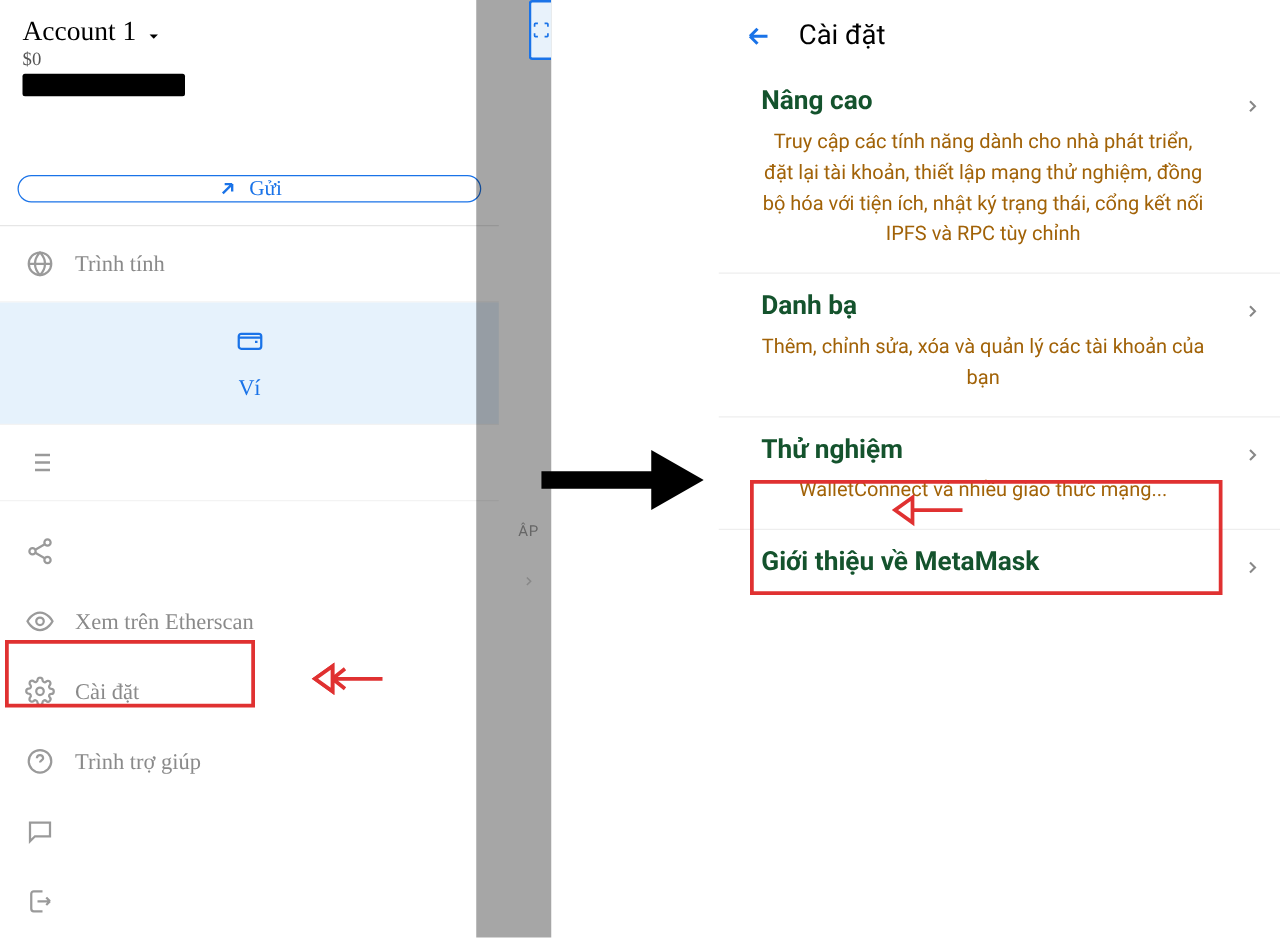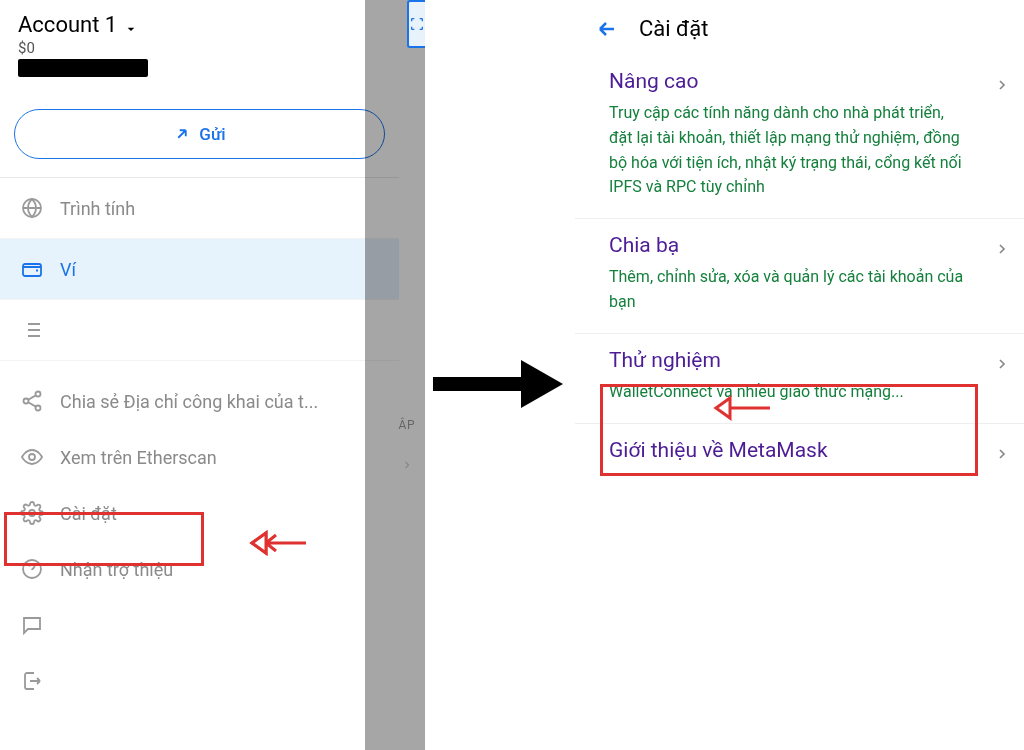--- a/index.html
+++ b/index.html
@@ -17,57 +17,59 @@
     width: 425px;
     height: 100%;
     position: relative;
   }
   .drawer {
     width: 399px;
     height: 100%;
     background: #fff;
     display: flex;
     flex-direction: column;
+    font-family: Liberation Serif, serif;
   }
   .acct {
     padding: 12px 18px 4px 18px;
   }
   .acct-row { display: flex; align-items: center; gap: 6px; font-size: 22px; font-weight: 400; }
   .acct-balance { font-size: 15px; color: #555; margin-top: 2px; }
   .blacked {
     width: 130px; height: 18px; background: #000; margin-top: 2px; border-radius: 2px;
   }
   .btn-row {
     display: flex; gap: 12px; padding: 28px 14px 18px 14px;
   }
   .pill-btn {
     flex:1; border: 1.8px solid #1a73e8; color:#1a73e8; border-radius: 999px;
-    padding: 14px 0; font-size: 17px; font-weight: 500;
+    padding: 0 0; font-size: 17px; font-weight: 500;
     display:flex; align-items:center; justify-content:center; gap:8px;
     background:#fff;
+    margin-top:31px;
   }
   .pill-btn .ic { width:18px; height:18px; display:inline-flex; }
   .drawer-divider { border-top: 1px solid #e6e6e6; }
 
   .menu-item {
     display:flex; align-items:center; gap:16px;
     padding: 18px 20px;
     font-size: 18px; color:#8a8a8a;
     border-bottom: 1px solid #f3f3f3;
   }
   .menu-item.active {
-    background:#e6f2fc; color:#1a73e8;
+    background:#e6f2fc; color:#1a73e8;flex-direction:column;
   }
   .menu-item .ic { width:24px; height:24px; display:inline-flex; color:#9a9a9a; flex-shrink:0; }
   .menu-item.active .ic { color:#1a73e8; }
   .menu-item.tight { border-bottom: none; padding-bottom: 14px; }
   .menu-item-label { flex:1; white-space: nowrap; overflow: hidden; text-overflow: ellipsis; }
 
   .shade {
-    position:absolute; top:0; left:365px; width:60px; height:100%;
+    position:absolute; top:0; left:381px; width:60px; height:100%;
     background: rgba(0,0,0,0.35);
   }
   .shade-inner {
     position:absolute; top:0; right:0; width:18px; height:48px;
     border:2px solid #1a73e8; border-right:none; border-radius: 3px 0 0 3px;
     background:#e8f2fb; display:flex; align-items:center; justify-content:center;
   }
   .shade-text {
     position:absolute; top:418px; right:10px; color:#666; font-size:12px; letter-spacing:.5px;
   }
@@ -98,24 +100,25 @@
   }
   .r-back { color:#1a73e8; width:24px; height:24px; display:inline-flex; }
   .r-title { font-size: 22px; font-weight:400; }
 
   .setting-row {
     padding: 14px 20px 18px 34px;
     border-bottom: 1px solid #eee;
     position: relative;
   }
   .setting-row.last { border-bottom:none; }
-  .setting-title { font-size: 21px; font-weight:400; color:#4c1d95; margin-bottom: 8px; }
+  .setting-title { font-size: 21px; font-weight:700; color:#14532d; margin-bottom: 8px; }
   .setting-desc {
-    font-size: 16px; color:#15803d; line-height: 1.55;
+    font-size: 16px; color:#a16207; line-height: 1.55;
     padding-right: 40px;
+    text-align: center;
   }
   .chev-right {
     position:absolute; right:14px; top:18px; color:#888;
   }
   .red-box-right {
     position:absolute; left:600px; top:384px; width:378px; height:92px;
     border:3px solid #e03131;
   }
   .red-arrow-right {
     position:absolute; left:712px; top:394px;
@@ -185,21 +188,20 @@
 
     <div class="menu-item tight">
       <span class="ic">
         <svg viewBox="0 0 24 24" fill="none" stroke="currentColor" stroke-width="1.8">
             <circle cx="18" cy="5" r="2.5"></circle>
             <circle cx="6" cy="12" r="2.5"></circle>
             <circle cx="18" cy="19" r="2.5"></circle>
             <path d="M8.2 10.8l7.6-4.4M8.2 13.2l7.6 4.4"></path>
           </svg>
       </span>
-      <span class="menu-item-label">Chia sẻ Địa chỉ công khai của t...</span>
     </div>
 
     <div class="menu-item tight">
       <span class="ic">
         <svg viewBox="0 0 24 24" fill="none" stroke="currentColor" stroke-width="1.8">
             <path d="M2 12s3.5-7 10-7 10 7 10 7-3.5 7-10 7-10-7-10-7z"></path>
             <circle cx="12" cy="12" r="3"></circle>
           </svg>
       </span>
       <span class="menu-item-label">Xem trên Etherscan</span>
@@ -215,21 +217,21 @@
       <span class="menu-item-label">Cài đặt</span>
     </div>
 
     <div class="menu-item tight">
       <span class="ic">
         <svg viewBox="0 0 24 24" fill="none" stroke="currentColor" stroke-width="1.8">
             <circle cx="12" cy="12" r="9"></circle>
             <path d="M9.5 9.5a2.5 2.5 0 0 1 5 0c0 1.5-2.5 2-2.5 3.5M12 17h.01"></path>
           </svg>
       </span>
-      <span class="menu-item-label">Nhận trợ thiệu</span>
+      <span class="menu-item-label">Trình trợ giúp</span>
     </div>
 
     <div class="menu-item tight">
       <span class="ic">
         <svg viewBox="0 0 24 24" fill="none" stroke="currentColor" stroke-width="1.8">
             <path d="M4 5h16v11H8l-4 4V5z"></path>
           </svg>
       </span>
     </div>
 
@@ -284,21 +286,21 @@
 
   <div class="setting-row">
     <div class="setting-title">Nâng cao</div>
     <div class="setting-desc">Truy cập các tính năng dành cho nhà phát triển, đặt lại tài khoản, thiết lập mạng thử nghiệm, đồng bộ hóa với tiện ích, nhật ký trạng thái, cổng kết nối IPFS và RPC tùy chỉnh</div>
     <span class="chev-right"><svg width="16" height="24" viewBox="0 0 24 24" fill="none" stroke="currentColor" stroke-width="2.5">
           <path d="M9 6l6 6-6 6"></path>
         </svg></span>
   </div>
 
   <div class="setting-row">
-    <div class="setting-title">Chia bạ</div>
+    <div class="setting-title">Danh bạ</div>
     <div class="setting-desc">Thêm, chỉnh sửa, xóa và quản lý các tài khoản của bạn</div>
     <span class="chev-right"><svg width="16" height="24" viewBox="0 0 24 24" fill="none" stroke="currentColor" stroke-width="2.5">
           <path d="M9 6l6 6-6 6"></path>
         </svg></span>
   </div>
 
 
   <div class="setting-row">
     <div class="setting-title">Thử nghiệm</div>
     <div class="setting-desc">WalletConnect và nhiều giao thức mạng...</div>

